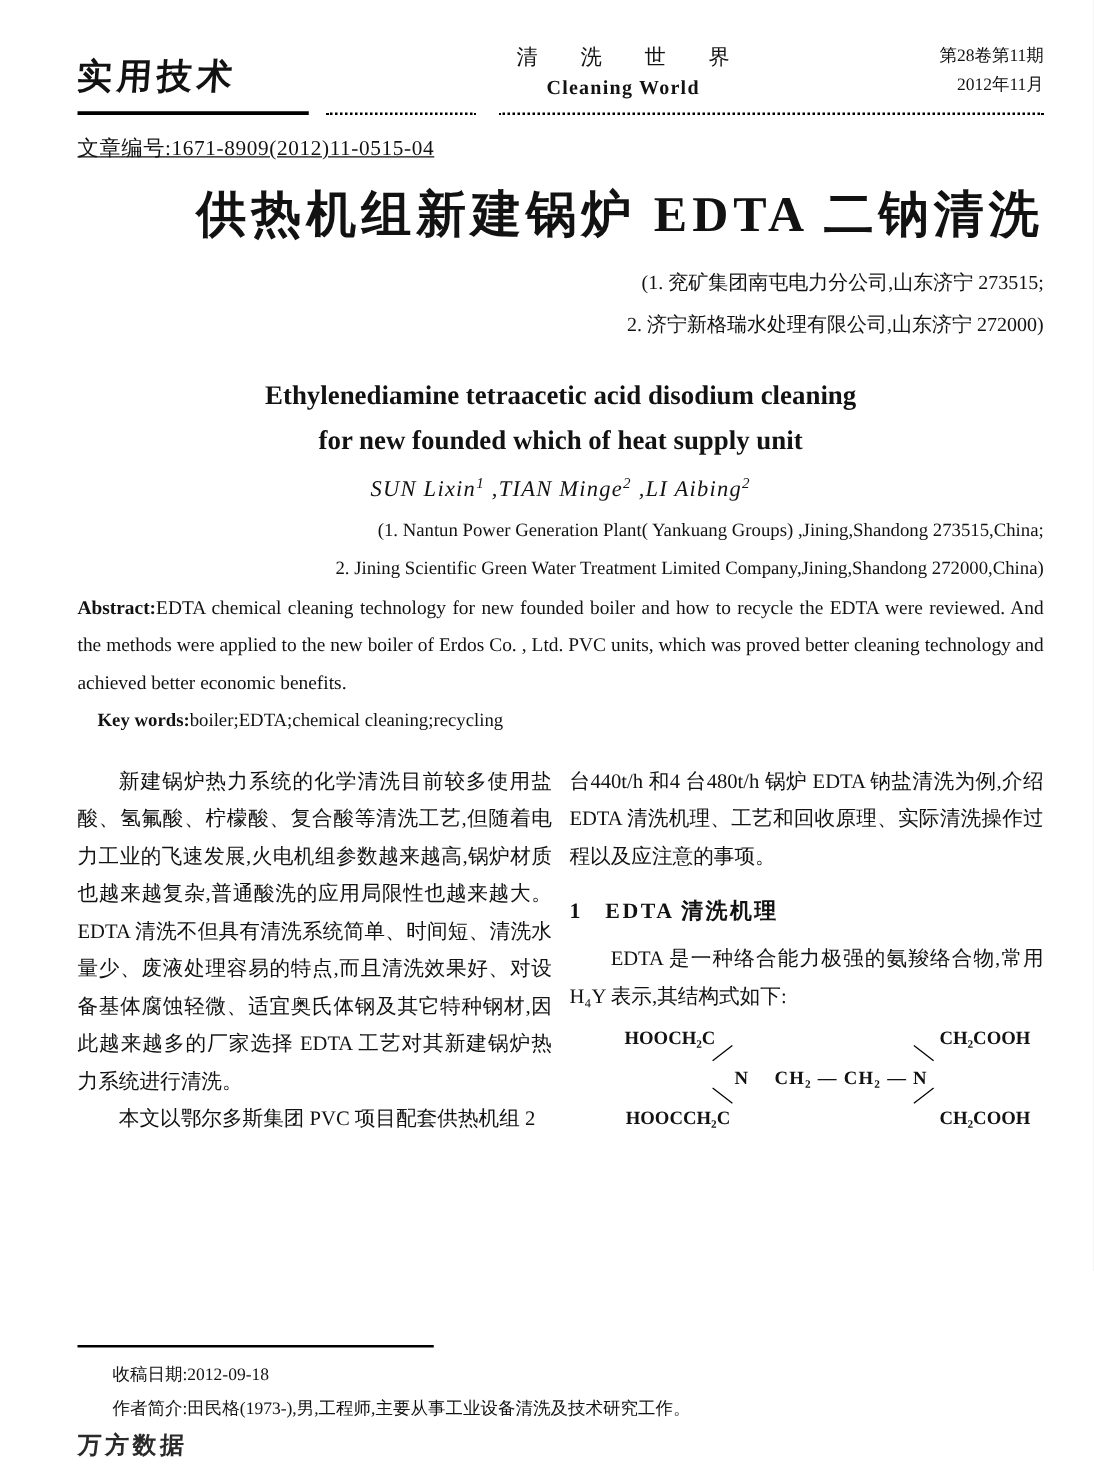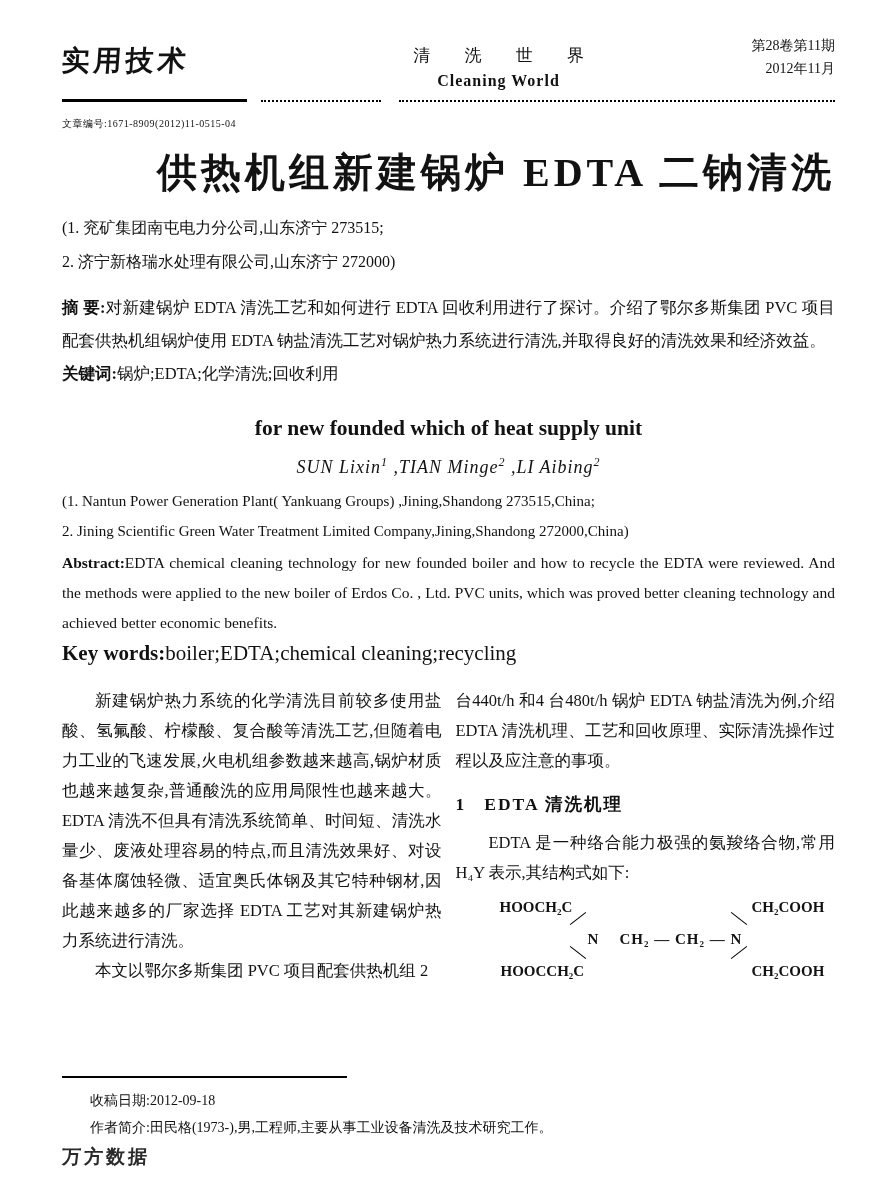--- a/index.html
+++ b/index.html
@@ -7,45 +7,45 @@
     position:relative; width:875px; height:1180px; margin:0 auto;
     background:#ffffff; color:#121212; box-sizing:border-box;
     padding:34px 40px 0 62px; overflow:hidden;
     font-family:"Liberation Serif","DejaVu Serif",serif;
   }
   
   .hdr { display:flex; align-items:flex-start; }
   .hdr-left { width:250px; font-size:28px; font-weight:bold; letter-spacing:4px;
               transform:skewX(-4deg); padding-top:8px;
               font-family:"Liberation Serif","DejaVu Serif",serif; }
-  .hdr-center { flex:1; text-align:center;margin-top:10px; }
+  .hdr-center { flex:1; text-align:center; }
   .jcn { font-size:17px; letter-spacing:15px; padding-left:15px; }
   .jen { font-size:16px; font-weight:bold; margin-top:5px; letter-spacing:1px; }
   .hdr-right { width:150px; text-align:right; font-size:14px; line-height:23px; }
   .hdr-rule { display:flex; align-items:center; margin-top:9px; }
   .rule-solid { width:185px; border-top:3px solid #000; }
   .rule-dot-short { width:120px; border-top:2px dotted #000; margin-left:14px; }
   .rule-dotted { flex:1; border-top:2px dotted #000; margin-left:18px; }
   
-  .article-no { margin-top:15px; font-size:10px; letter-spacing:0.5px; }
+  .article-no { margin-top:15px; font-size:17px; letter-spacing:0.5px;text-decoration:underline; }
   .title-cn { margin:16px 0 0; text-align:right; font-size:40px; font-weight:bold;
               letter-spacing:4px; line-height:52px; }
   .authors-cn { margin-top:24px; text-align:center; font-size:19px; letter-spacing:3px; }
   .authors-cn sup, .authors-en sup { font-size:12px; }
-  .affil-cn { margin-top:12px; text-align:left; font-size:16px; line-height:34px; }
+  .affil-cn { margin-top:12px; text-align:right; font-size:16px; line-height:34px; }
   
   .abstract-cn { margin-top:12px; font-size:16.5px; line-height:33px; text-align:justify; }
   .lbl { font-weight:bold; }
   .keywords-cn { font-size:16.5px; line-height:33px; }
   
   .title-en { margin-top:20px; text-align:center; font-size:21.5px; font-weight:bold; line-height:36px; }
   .authors-en { margin-top:9px; text-align:center; font-size:18px; font-style:italic; letter-spacing:1px; }
-  .affil-en { margin-top:8px; text-align:left; font-size:15px; line-height:30px; }
+  .affil-en { margin-top:8px; text-align:right; font-size:15px; line-height:30px; }
   .abstract-en { margin-top:2px; font-size:15.5px; line-height:30px; text-align:justify; }
-  .keywords-en { font-size:21px; line-height:30px; }
+  .keywords-en { font-size:15px; line-height:30px;margin-left:16px; }
   
   .columns { display:flex; gap:14px; margin-top:18px; }
   .col { flex:1; font-size:16.5px; line-height:30px; text-align:justify; }
   .col p { margin:0; }
   .indent { text-indent:2em; }
   .sec-heading { font-weight:bold; font-size:17.5px; margin:13px 0 9px; letter-spacing:2px; }
   .sec-no { margin-right:20px; letter-spacing:0; }
   
   .chem { position:relative; height:96px; margin-top:4px; font-size:15px; font-weight:600; }
   .chem span { position:absolute; white-space:nowrap; }
@@ -93,28 +93,23 @@
   <div class="article-no">文章编号:1671-8909(2012)11-0515-04</div>
 
   <h1 class="title-cn">供热机组新建锅炉 EDTA 二钠清洗</h1>
 
 
   <div class="affil-cn">
     <div>(1. 兖矿集团南屯电力分公司,山东济宁 273515;</div>
     <div>2. 济宁新格瑞水处理有限公司,山东济宁 272000)</div>
   </div>
 
-  <div class="abstract-cn">
-    <span class="lbl">摘  要:</span><span>对新建锅炉 EDTA 清洗工艺和如何进行 EDTA 回收利用进行了探讨。介绍了鄂尔多斯集团 PVC 项目配套供热机组锅炉使用 EDTA 钠盐清洗工艺对锅炉热力系统进行清洗,并取得良好的清洗效果和经济效益。</span>
-    <div class="keywords-cn">
-      <span class="lbl">关键词:</span><span>锅炉;EDTA;化学清洗;回收利用</span>
-    </div>
-  </div>
 
   <div class="title-en">
+    <div>Ethylenediamine tetraacetic acid disodium cleaning</div>
     <div>for new founded which of heat supply unit</div>
   </div>
 
   <div class="authors-en">
     <span><span>SUN Lixin</span><sup>1</sup><span> ,TIAN Minge</span></span><span><span></span><sup>2</sup><span> ,LI Aibing</span></span><span><span></span><sup>2</sup><span></span></span>
   </div>
 
   <div class="affil-en">
     <div>(1. Nantun Power Generation Plant( Yankuang Groups) ,Jining,Shandong 273515,China;</div>
     <div>2. Jining Scientific Green Water Treatment Limited Company,Jining,Shandong 272000,China)</div>

